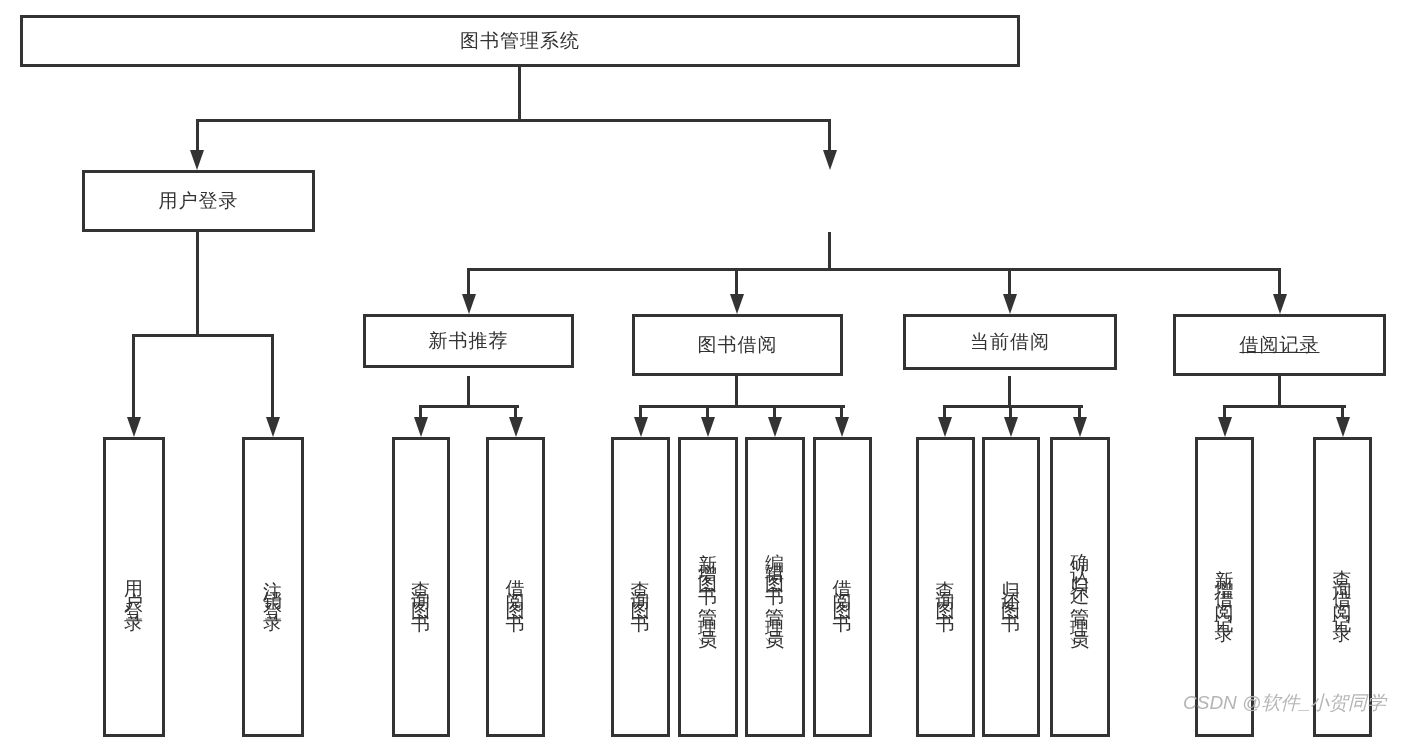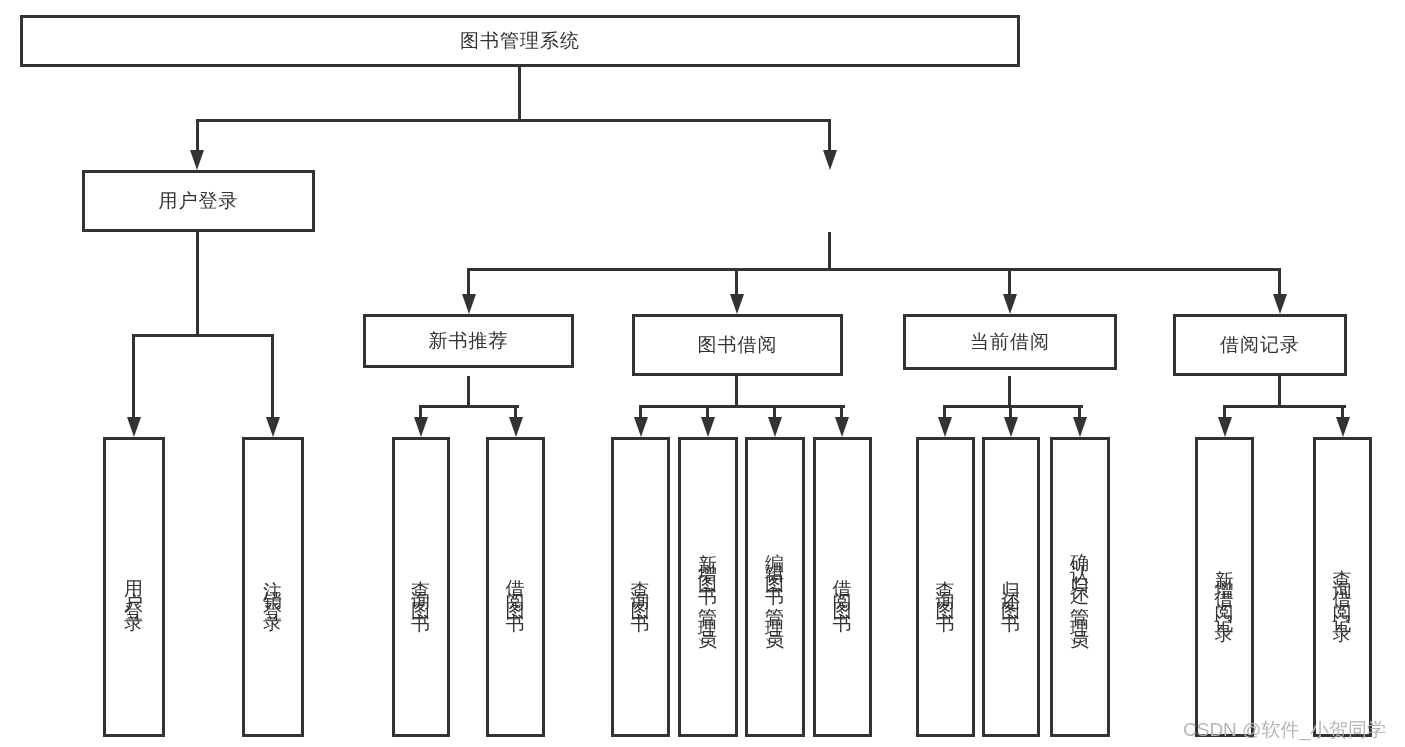--- a/index.html
+++ b/index.html
@@ -42,25 +42,26 @@
     position: absolute;
     width: 0; height: 0;
     border-left: 7px solid transparent;
     border-right: 7px solid transparent;
     border-top: 20px solid var(--line);
     z-index: 1;
   }
   .watermark {
     position: absolute;
     left: 1183px;
-    top: 717px;
+    top: 690px;
     font-size: 19px;
     color: var(--wm);
     white-space: nowrap;
     z-index: 6;
+    font-style: italic;
   }
 </style>
 </head>
 <body>
 
 <div class="canvas">
 
   <div class="box h" style="left:20px; top:15px; width:1000px; height:52px;">
     <span class="label">图书管理系统</span>
   </div>
@@ -71,21 +72,21 @@
 
   <div class="box h" style="left:363px; top:314px; width:211px; height:54px;">
     <span class="label">新书推荐</span>
   </div>
   <div class="box h" style="left:632px; top:314px; width:211px; height:62px;">
     <span class="label">图书借阅</span>
   </div>
   <div class="box h" style="left:903px; top:314px; width:214px; height:56px;">
     <span class="label">当前借阅</span>
   </div>
-  <div class="box h" style="left:1173px; top:314px; width:174px; height:62px;">
+  <div class="box h" style="left:1173px; top:314px; width:213px; height:62px;text-decoration:underline;">
     <span class="label">借阅记录</span>
   </div>
 
   <div class="box v" style="left:103px; top:437px; width:62px; height:300px;">
     <span class="label">用户登录</span>
   </div>
   <div class="box v" style="left:242px; top:437px; width:62px; height:300px;">
     <span class="label">注销登录</span>
   </div>
 

